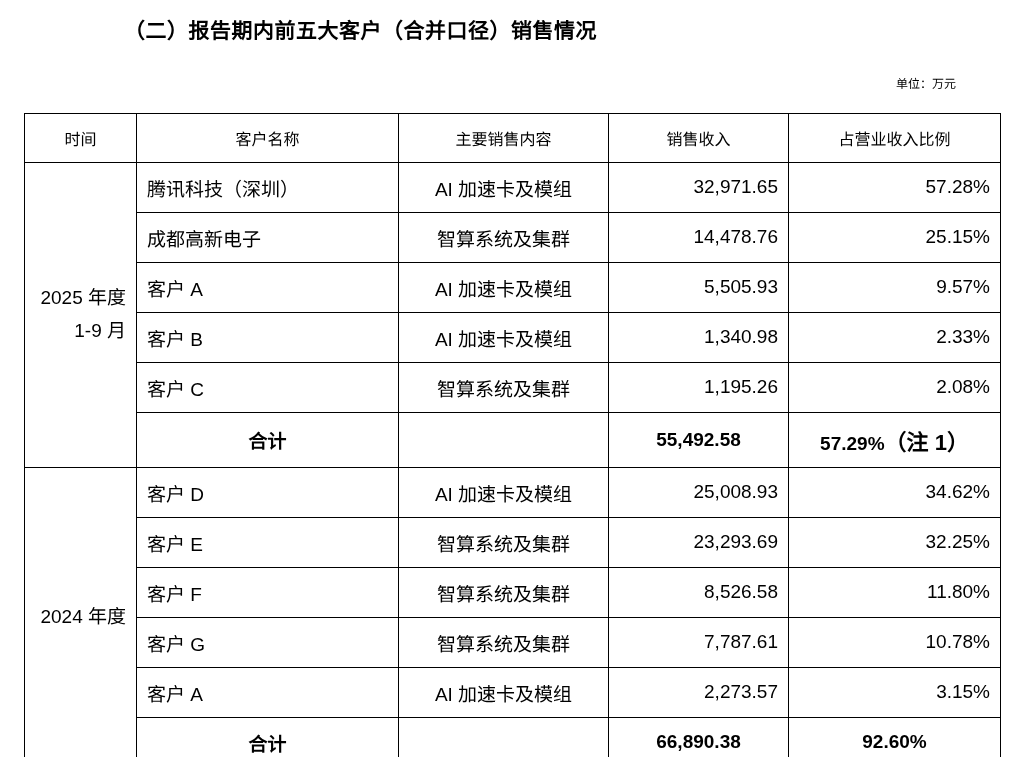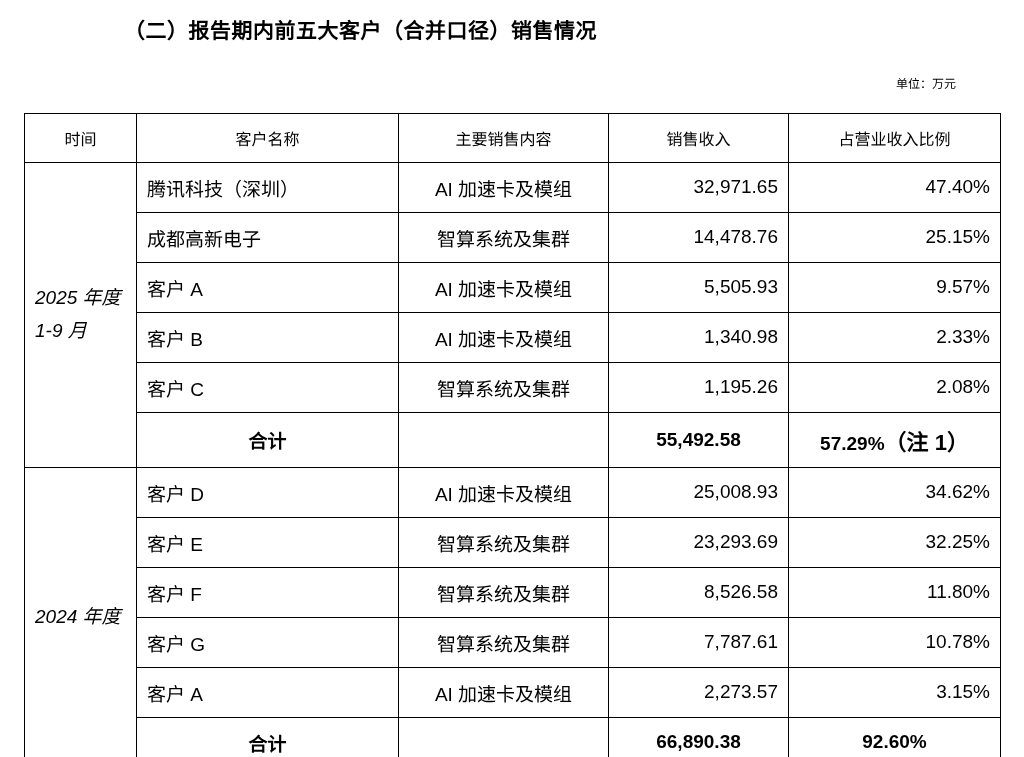--- a/index.html
+++ b/index.html
@@ -55,24 +55,23 @@
     font-size: 16px;
     padding: 12px 8px;
   }
   col.c-time { width: 112px; }
   col.c-name { width: 262px; }
   col.c-content { width: 210px; }
   col.c-revenue { width: 180px; }
   col.c-ratio { width: 212px; }
 
   td.time-cell {
-    text-align: left;
+    text-align: right;
     font-size: 19px;
     line-height: 1.7;
-    font-style: italic;
   }
   td.name-cell {
     text-align: left;
     padding-left: 16px;
   }
   td.content-cell {
     text-align: center;
   }
   td.num-cell {
     text-align: right;
@@ -121,21 +120,21 @@
     <tbody>
 
       <tr>
         <td class="time-cell" rowspan="6">
           <div>2025 年度</div>
           <div>1-9 月</div>
         </td>
         <td class="name-cell">腾讯科技（深圳）</td>
         <td class="content-cell">AI 加速卡及模组</td>
         <td class="num-cell">32,971.65</td>
-        <td class="num-cell">47.40%</td>
+        <td class="num-cell">57.28%</td>
       </tr>
       <tr>
         <td class="name-cell">成都高新电子</td>
         <td class="content-cell">智算系统及集群</td>
         <td class="num-cell">14,478.76</td>
         <td class="num-cell">25.15%</td>
       </tr>
       <tr>
         <td class="name-cell">客户 A</td>
         <td class="content-cell">AI 加速卡及模组</td>

